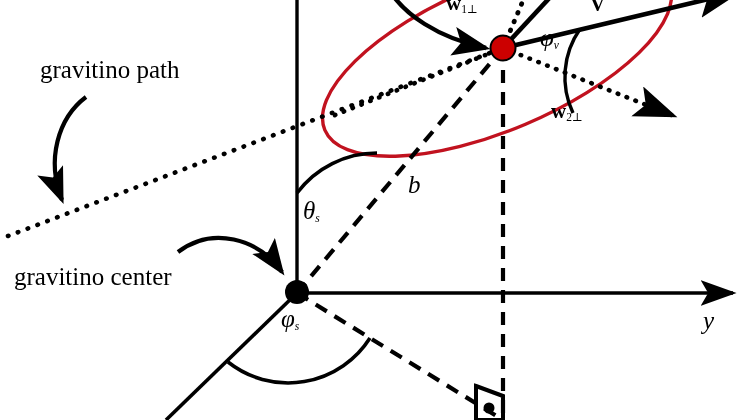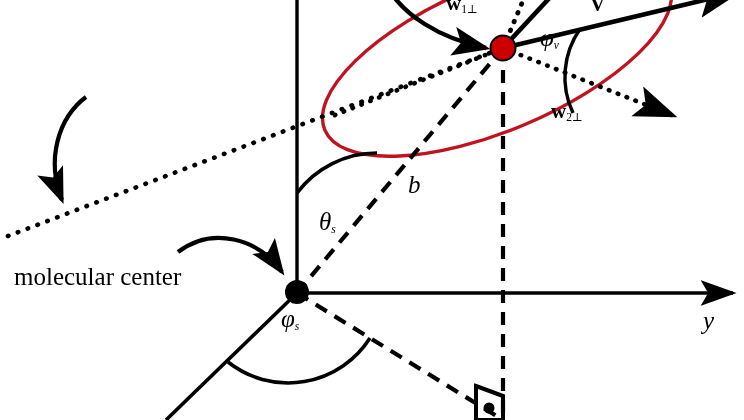--- a/index.html
+++ b/index.html
@@ -166,28 +166,29 @@
     <g>
       <circle cx="297" cy="292" r="12" fill="#000000"></circle>
     </g>
 
     <g>
       <circle cx="503" cy="48" r="12.5" fill="#cc0000" stroke="#000000" stroke-width="2"></circle>
     </g>
 
   </svg>
 
-
-  <div class="lbl lbl-text" style="left:14px; top:264px;">molecular center</div>
+  <div class="lbl lbl-text" style="left:40px; top:57px;">gravitino path</div>
+
+  <div class="lbl lbl-text" style="left:14px; top:264px;">gravitino center</div>
 
   <div class="lbl lbl-math-it" style="left:703px; top:308px;">y</div>
 
   <div class="lbl lbl-math-it" style="left:408px; top:172px;">b</div>
 
-  <div class="lbl" style="left:303px; top:209px;margin-left:16px;">
+  <div class="lbl" style="left:303px; top:198px;">
     <span class="lbl-math-it">θ</span><span class="sub">s</span>
   </div>
 
   <div class="lbl" style="left:281px; top:306px;">
     <span class="lbl-math-it">φ</span><span class="sub">s</span>
   </div>
 
   <div class="lbl" style="left:540px; top:25px;">
     <span class="lbl-math-it">φ</span><span class="sub">v</span>
   </div>

